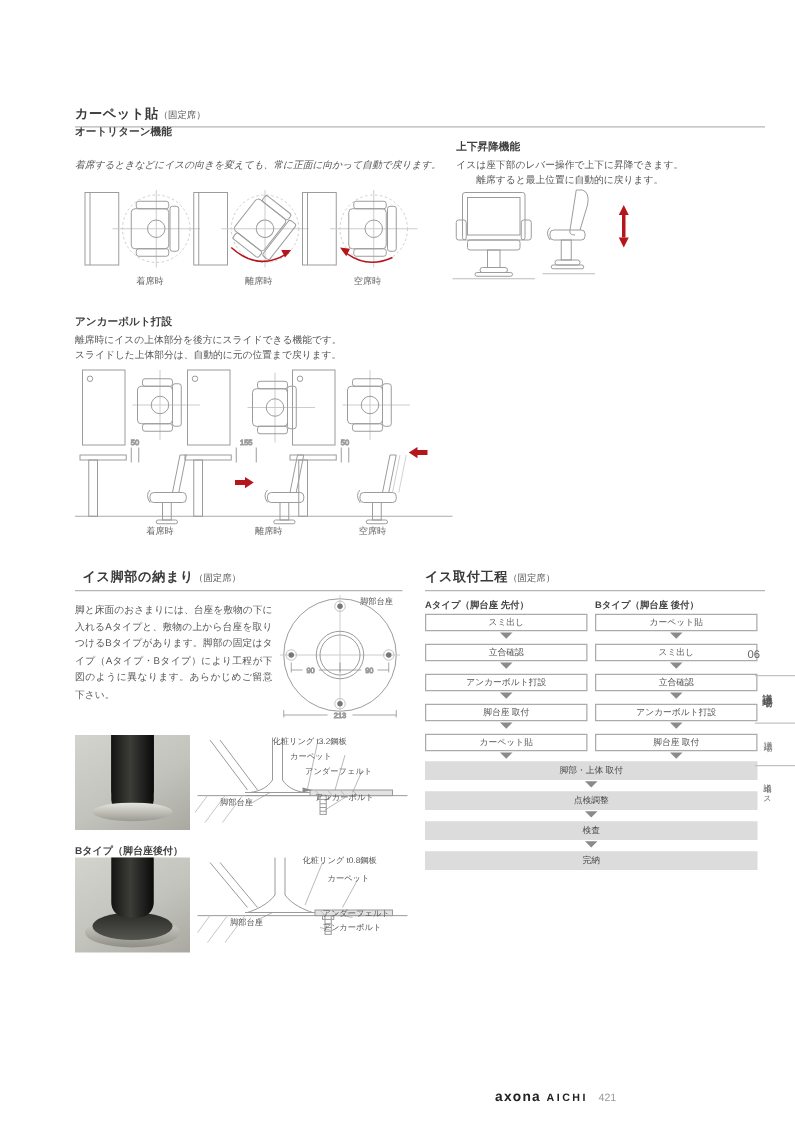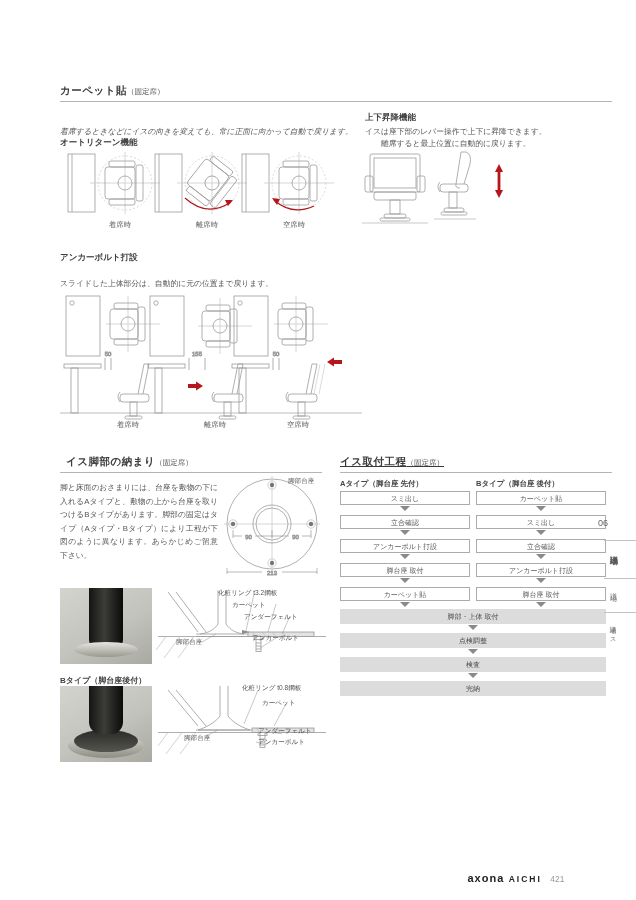--- a/index.html
+++ b/index.html
@@ -32,21 +32,21 @@
 </head>
 <body>
 
 <div class="page">
 
   <div class="abs sec-title" style="left:60px;top:84px;">
     <span>カーペット貼</span><span class="sec-note">（固定席）</span>
   </div>
   <div class="abs rule" style="left:60px;top:101px;width:552px;"></div>
 
-  <div class="abs sub-title" style="left:60px;top:100px;margin-top:37px;">オートリターン機能</div>
+  <div class="abs sub-title" style="left:60px;top:100px;">オートリターン機能</div>
   <div class="abs body-text" style="left:60px;top:126px;font-style:italic;">着席するときなどにイスの向きを変えても、常に正面に向かって自動で戻ります。</div>
 
   <div class="abs sub-title" style="left:365px;top:112px;">上下昇降機能</div>
   <div class="abs body-text" style="left:365px;top:126px;">イスは座下部のレバー操作で上下に昇降できます。</div>
   <div class="abs body-text" style="left:365px;top:138px;margin-left:16px;">離席すると最上位置に自動的に戻ります。</div>
 
   <svg class="abs" style="left:66px;top:152px;" width="300" height="66">
     <g stroke="#9c9c9c" stroke-width="0.8" fill="none">
 
       <g transform="translate(2,2)">
@@ -134,20 +134,21 @@
 
       <g transform="translate(137,16)" stroke="none" fill="#b5161c">
         <path d="M0,0 L-4,8 L4,8 Z"></path>
           <rect x="-1.4" y="8" width="2.8" height="18"></rect>
           <path d="M0,34 L-4,26 L4,26 Z"></path>
       </g>
     </g>
   </svg>
 
   <div class="abs sub-title" style="left:60px;top:252px;">アンカーボルト打設</div>
+  <div class="abs body-text" style="left:60px;top:266px;">離席時にイスの上体部分を後方にスライドできる機能です。</div>
   <div class="abs body-text" style="left:60px;top:278px;">スライドした上体部分は、自動的に元の位置まで戻ります。</div>
 
   <svg class="abs" style="left:64px;top:296px;" width="300" height="64">
     <g stroke="#9c9c9c" stroke-width="0.8" fill="none">
       <g transform="translate(2,0)">
         <rect x="0" y="0" width="34" height="60"></rect>
           <circle cx="6" cy="7" r="2.2"></circle>
         <g transform="translate(62,28)">
           <line x1="-22" y1="0" x2="32" y2="0" stroke="#cccccc"></line>
             <line x1="0" y1="-28" x2="0" y2="28" stroke="#cccccc"></line>
@@ -384,21 +385,21 @@
         <line x1="62" y1="44" x2="50" y2="50"></line>
       </g>
     </g>
   </svg>
   <div class="abs callout" style="left:242px;top:684px;">化粧リング t0.8鋼板</div>
   <div class="abs callout" style="left:262px;top:699px;">カーペット</div>
   <div class="abs callout" style="left:258px;top:727px;">アンダーフェルト</div>
   <div class="abs callout" style="left:258px;top:738px;">アンカーボルト</div>
   <div class="abs callout" style="left:184px;top:734px;">脚部台座</div>
 
-  <div class="abs sec-title" style="left:340px;top:455px;text-decoration:underline;">
+  <div class="abs sec-title" style="left:340px;top:455px;">
     <span>イス取付工程</span><span class="sec-note">（固定席）</span>
   </div>
   <div class="abs rule" style="left:340px;top:472px;width:272px;"></div>
 
   <div class="abs flow-hdr" style="left:340px;top:479px;">Aタイプ（脚台座 先付）</div>
   <div class="abs flow-hdr" style="left:476px;top:479px;">Bタイプ（脚台座 後付）</div>
 
   <div class="abs flow-box" style="left:340px;top:491px;">スミ出し</div>
   <div class="abs flow-box" style="left:340px;top:515px;">立合確認</div>
   <div class="abs flow-box" style="left:340px;top:539px;">アンカーボルト打設</div>
@@ -431,19 +432,19 @@
   <div class="abs flow-bar" style="left:340px;top:681px;">完納</div>
 
   <div class="abs" style="left:598px;top:518px;width:28px;text-align:left;font-size:9px;color:#666;">06</div>
   <div class="abs rule" style="left:604px;top:540px;width:32px;background:#c2c2c2;"></div>
   <div class="abs vtext" style="left:607px;top:549px;font-size:8px;color:#555;font-weight:bold;">議場</div>
   <div class="abs rule" style="left:604px;top:578px;width:32px;background:#c2c2c2;"></div>
   <div class="abs vtext" style="left:608px;top:587px;font-size:7px;color:#777;">議場</div>
   <div class="abs rule" style="left:604px;top:612px;width:32px;background:#c2c2c2;"></div>
   <div class="abs vtext" style="left:608px;top:621px;font-size:6.5px;color:#777;letter-spacing:1px;">議場イス</div>
 
-  <div class="abs" style="left:420px;top:868px;width:192px;text-align:center;white-space:nowrap;">
+  <div class="abs" style="left:396px;top:868px;width:192px;text-align:left;white-space:nowrap;">
     <span style="font-size:11px;font-weight:bold;color:#222;letter-spacing:1px;">axona</span>
     <span style="font-size:8.5px;font-weight:bold;color:#222;letter-spacing:2px;">AICHI</span>
     <span style="font-size:8.5px;color:#999;margin-left:4px;">421</span>
   </div>
 
 </div>
 
 </body></html>

